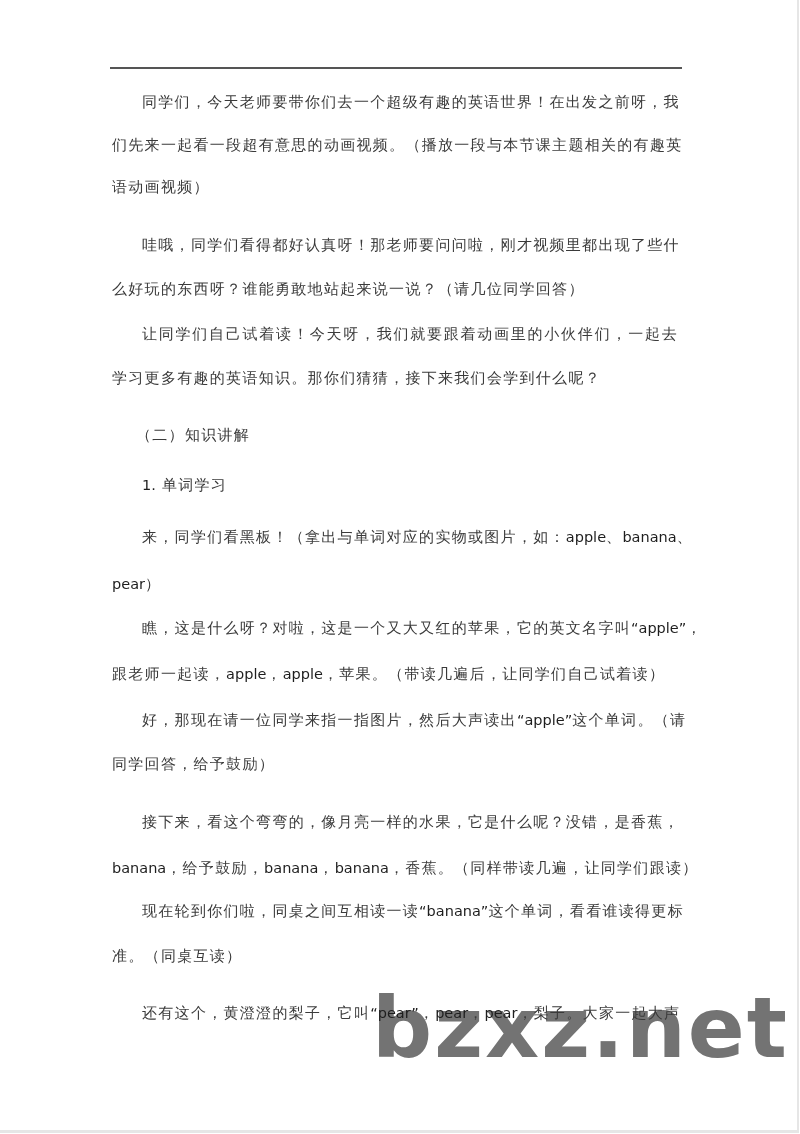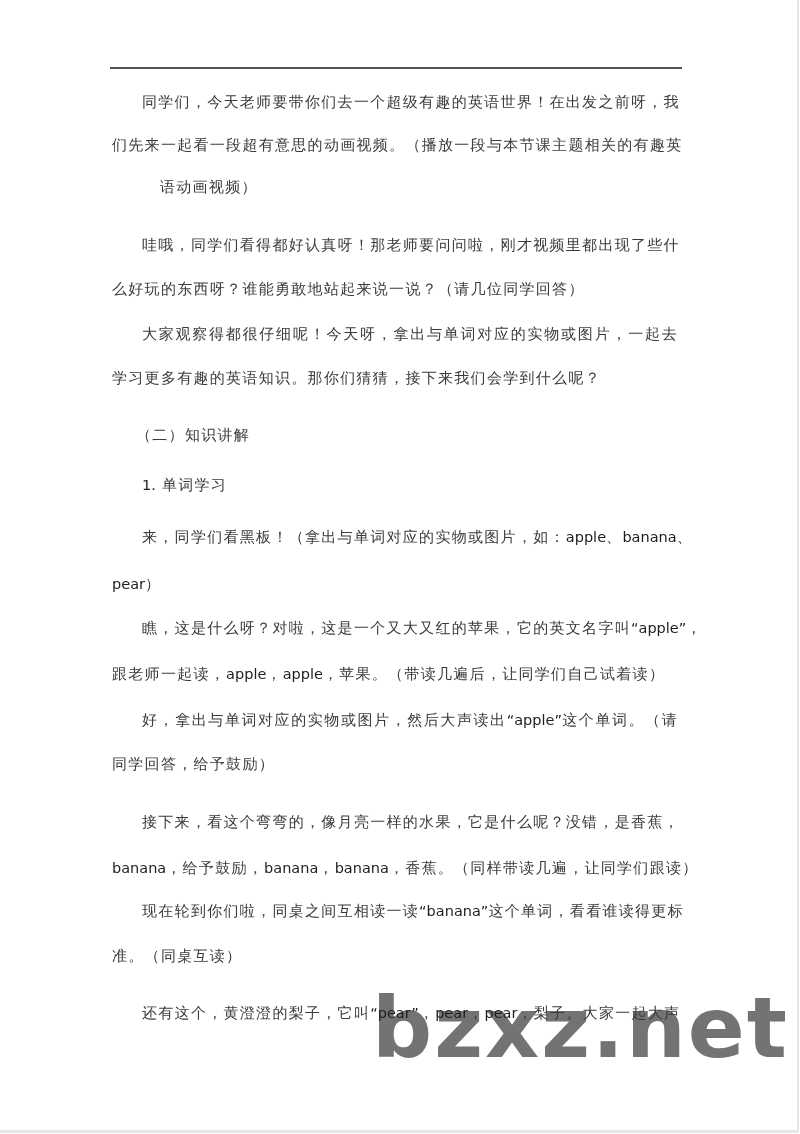--- a/index.html
+++ b/index.html
@@ -82,30 +82,30 @@
 
 <div class="page">
   <div class="watermark">bzxz.net</div>
 
   <div class="content">
     <div class="header-rule"></div>
 
     <div>
       <div class="line indent" style="top:90px;">同学们，今天老师要带你们去一个超级有趣的英语世界！在出发之前呀，我</div>
       <div class="line" style="top:133px;">们先来一起看一段超有意思的动画视频。（播放一段与本节课主题相关的有趣英</div>
-      <div class="line short" style="top:175px;margin-left:48px;">语动画视频）</div>
+      <div class="line short" style="top:175px;">语动画视频）</div>
     </div>
 
     <div>
       <div class="line indent" style="top:233px;">哇哦，同学们看得都好认真呀！那老师要问问啦，刚才视频里都出现了些什</div>
       <div class="line short" style="top:277px;font-family:Liberation Serif, serif;">么好玩的东西呀？谁能勇敢地站起来说一说？（请几位同学回答）</div>
     </div>
 
     <div>
-      <div class="line indent" style="top:322px;">大家观察得都很仔细呢！今天呀，拿出与单词对应的实物或图片，一起去</div>
+      <div class="line indent" style="top:322px;">让同学们自己试着读！今天呀，我们就要跟着动画里的小伙伴们，一起去</div>
       <div class="line short" style="top:366px;">学习更多有趣的英语知识。那你们猜猜，接下来我们会学到什么呢？</div>
     </div>
 
     <div class="line heading" style="top:423px; left:136px;">（二）知识讲解</div>
 
     <div class="line heading" style="top:473px;">
       <span class="latin">1.</span>
       <span>单词学习</span>
     </div>
 
@@ -113,21 +113,21 @@
       <div class="line indent" style="top:525px;"><span>来，同学们看黑板！（拿出与单词对应的实物或图片，如：</span><span class="latin">apple</span><span>、</span><span class="latin">banana</span><span>、</span></div>
       <div class="line short" style="top:572px;"><span class="latin">pear</span><span>）</span></div>
     </div>
 
     <div>
       <div class="line indent" style="top:616px;"><span>瞧，这是什么呀？对啦，这是一个又大又红的苹果，它的英文名字叫</span><span class="latin">“apple”</span><span>，</span></div>
       <div class="line short" style="top:662px;"><span>跟老师一起读，</span><span class="latin">apple</span><span>，</span><span class="latin">apple</span><span>，苹果。（带读几遍后，让同学们自己试着读）</span></div>
     </div>
 
     <div>
-      <div class="line indent" style="top:708px;"><span>好，拿出与单词对应的实物或图片，然后大声读出</span><span class="latin">“apple”</span><span>这个单词。（请</span></div>
+      <div class="line indent" style="top:708px;"><span>好，那现在请一位同学来指一指图片，然后大声读出</span><span class="latin">“apple”</span><span>这个单词。（请</span></div>
       <div class="line short" style="top:752px;"><span>同学回答，给予鼓励）</span></div>
     </div>
 
     <div>
       <div class="line indent" style="top:810px;"><span>接下来，看这个弯弯的，像月亮一样的水果，它是什么呢？没错，是香蕉，</span></div>
       <div class="line short" style="top:856px;"><span class="latin">banana</span><span>，给予鼓励，</span><span class="latin">banana</span><span>，</span><span class="latin">banana</span><span>，香蕉。（同样带读几遍，让同学们跟读）</span></div>
     </div>
 
     <div>
       <div class="line indent" style="top:899px;"><span>现在轮到你们啦，同桌之间互相读一读</span><span class="latin">“banana”</span><span>这个单词，看看谁读得更标</span></div>

